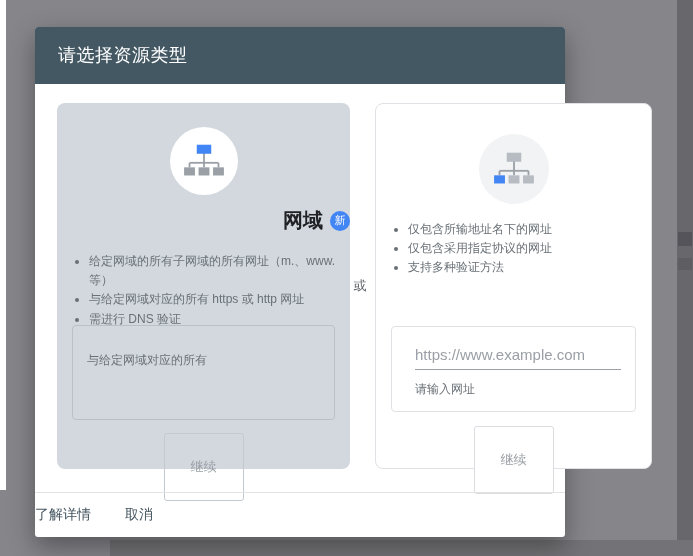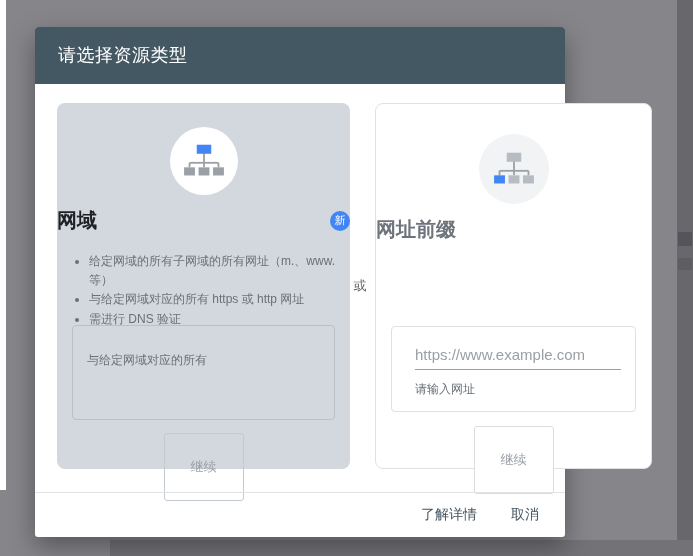--- a/index.html
+++ b/index.html
@@ -26,21 +26,21 @@
     line-height:57px;padding-left:23px;border-radius:3px 3px 0 0;letter-spacing:.5px;}
 
   .card{position:absolute;top:76px;border-radius:8px;box-sizing:border-box;}
   .card-domain{left:22px;width:293px;height:366px;background:#d2d8de;}
   .card-url{left:340px;width:277px;height:366px;background:#ffffff;border:1px solid #dfe1e5;}
 
   .circle{border-radius:50%;margin:0 auto;display:flex;align-items:center;justify-content:center;}
   .card-domain .circle{width:68px;height:68px;background:#ffffff;margin-top:24px;}
   .card-url .circle{width:70px;height:70px;background:#f1f3f4;margin-top:30px;}
 
-  .card-title-row{display:flex;align-items:center;justify-content:space-between;gap:7px;margin-top:12px;}
+  .card-title-row{display:flex;align-items:center;justify-content:flex-end;gap:7px;margin-top:12px;}
   .card-domain .card-title{font-size:20px;font-weight:bold;color:#202124;}
   .card-url .card-title{font-size:20px;font-weight:bold;color:#6d747b;}
   .new-badge{width:20px;height:20px;border-radius:50%;background:#4285f4;color:#fff;
     font-size:11px;display:flex;align-items:center;justify-content:center;}
 
   ul.bullets{margin:16px 14px 0 14px;padding:0 0 0 18px;font-size:12px;color:#697076;
     line-height:1.6;}
   ul.bullets li{margin:0;}
   .card-domain ul.bullets{margin-top:18px;}
 
@@ -61,21 +61,21 @@
     padding:24px 26px;font-size:13px;color:#9aa0a6;background:transparent;
     border:1px solid #c3cad0;border-radius:3px;cursor:pointer;
     font-family:"Liberation Sans","DejaVu Sans",sans-serif;}
   .card-domain .continue-btn{top:330px;}
   .card-url .continue-btn{top:322px;background:#ffffff;border-color:#dadce0;}
 
   .or-label{position:absolute;left:315px;top:250px;width:20px;text-align:center;
     font-size:13px;color:#5f6368;}
 
   .dialog-footer{position:absolute;left:0;right:0;bottom:0;height:45px;box-sizing:border-box;
-    border-top:1px solid #e3e3e3;display:flex;align-items:center;justify-content:flex-end;
+    border-top:1px solid #e3e3e3;display:flex;align-items:center;
     gap:34px;padding-right:26px;font-size:14px;color:#44555f;}
   .footer-link{cursor:pointer;}
 
   .sitemap-icon{display:block;}
 </style>
 </head>
 <body>
 
 <div class="stage">
 
@@ -132,23 +132,25 @@
             <path d="M8 23 V28"></path>
               <path d="M24 23 V28"></path>
               <path d="M40 23 V28"></path>
           </g>
           <rect x="16" y="3" width="16" height="10" fill="#b6bcc2"></rect>
           <rect x="2" y="28" width="12" height="9" fill="#4285f4"></rect>
           <rect x="18" y="28" width="12" height="9" fill="#b6bcc2"></rect>
           <rect x="34" y="28" width="12" height="9" fill="#b6bcc2"></rect>
         </svg>
       </div>
-      <div class="card-title-row">
-        <span class="card-title">网址前缀</span>
-      </div>
+      <ul class="bullets">
+        <li>仅包含所输地址名下的网址</li>
+        <li>仅包含采用指定协议的网址</li>
+        <li>支持多种验证方法</li>
+      </ul>
       <div class="input-panel">
         <input type="text" placeholder="https://www.example.com" style="">
         <div class="input-helper">请输入网址</div>
       </div>
       <button class="continue-btn">继续</button>
     </div>
 
     <div class="dialog-footer">
       <span class="footer-link">了解详情</span>
       <span class="footer-link">取消</span>

